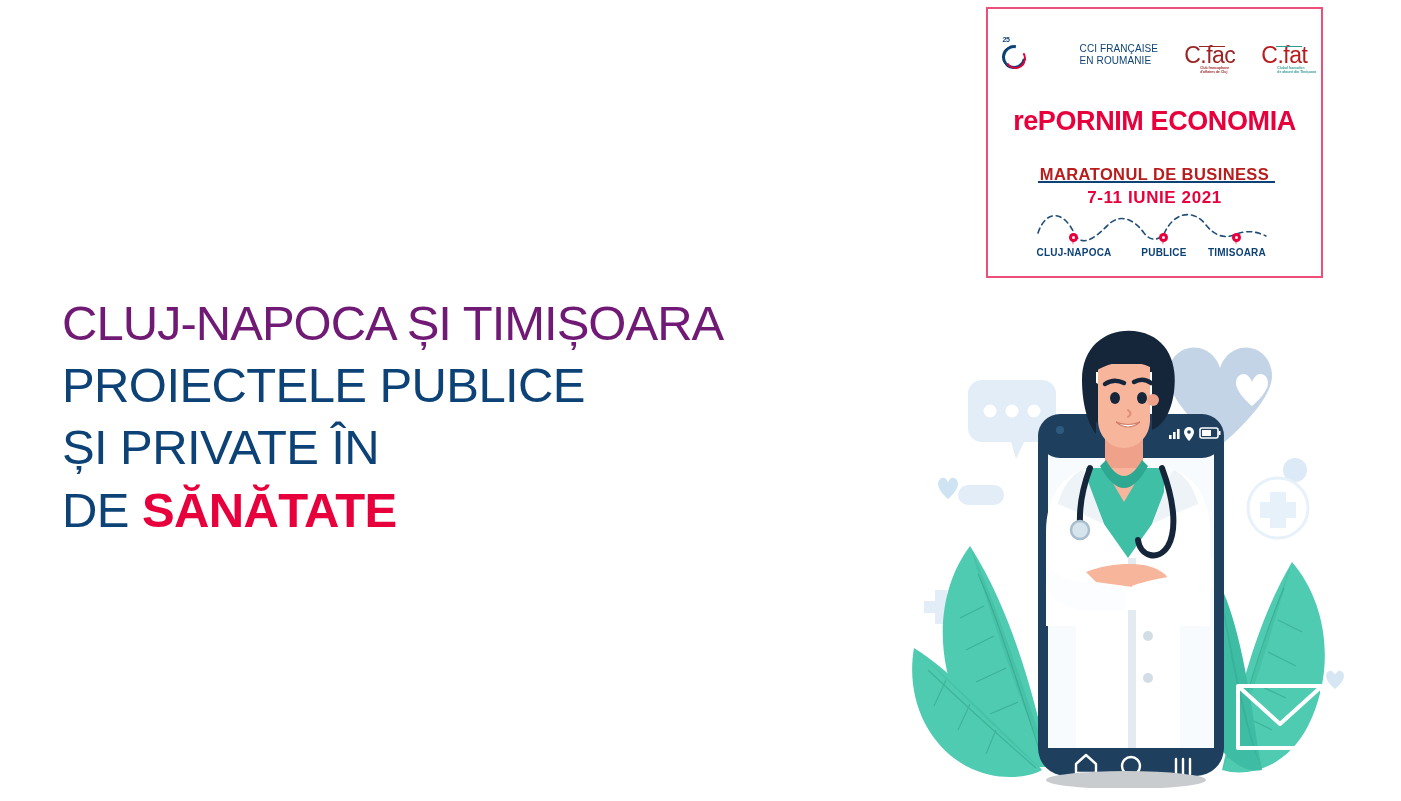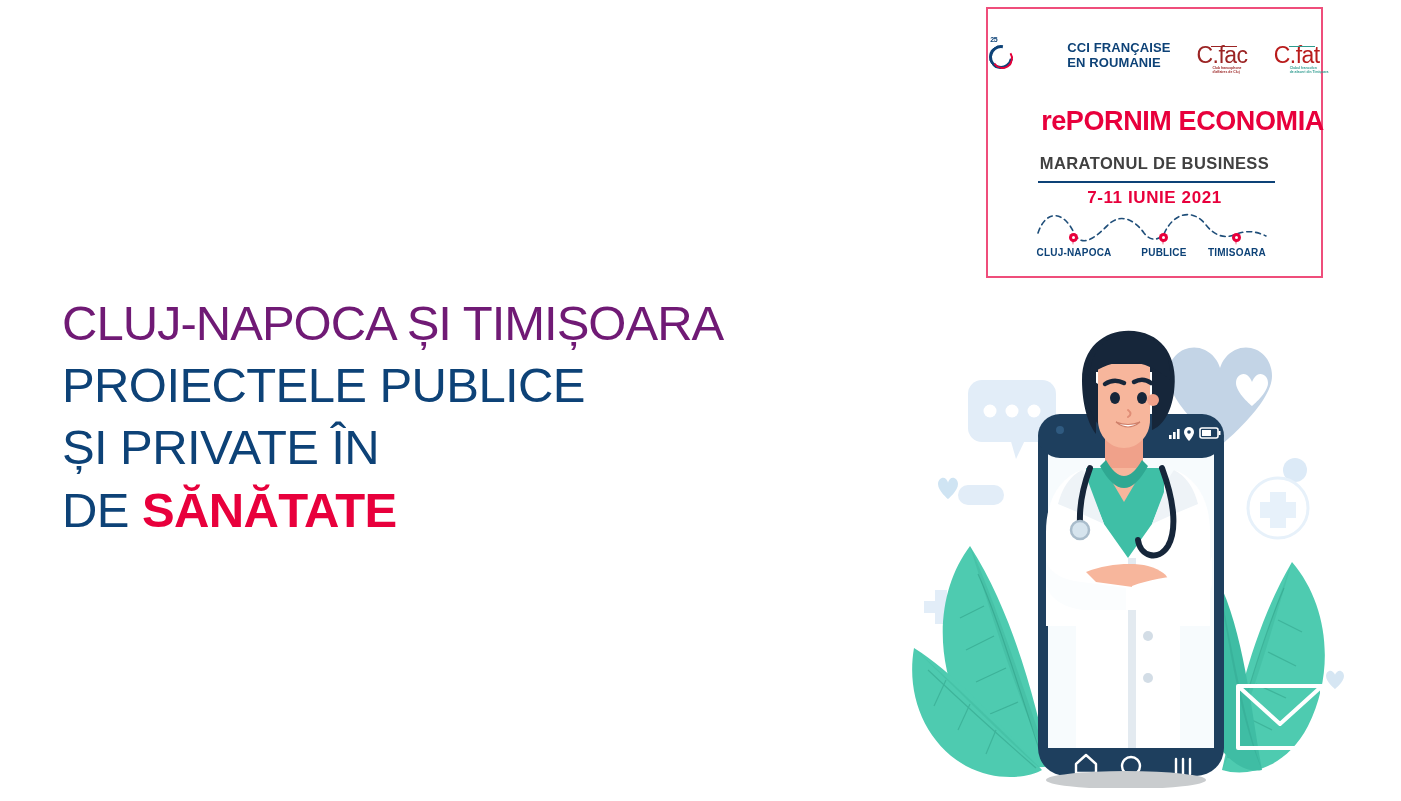--- a/index.html
+++ b/index.html
@@ -29,45 +29,45 @@
     position:absolute;left:0;top:5px;width:24px;height:24px;border-radius:50%;
     border:3.5px solid #0d4277;border-right-color:transparent;
     transform:rotate(-35deg);box-sizing:border-box;
   }
   .cci-arc{
     position:absolute;left:3px;top:8px;width:21px;height:21px;border-radius:50%;
     border:2.5px solid #e4003a;border-top-color:transparent;border-left-color:transparent;
     transform:rotate(12deg);box-sizing:border-box;
   }
   .cci-text{
-    font-size:13px;font-weight:bold;color:#0d4277;line-height:1.18;
+    font-size:10px;font-weight:normal;color:#0d4277;line-height:1.18;
     letter-spacing:.1px;white-space:nowrap;margin-left:44px;
   }
   .logo-cfac,.logo-cfat{position:relative;line-height:1;}
   .cf-main{font-size:23px;font-weight:400;letter-spacing:-.5px;white-space:nowrap;}
   .logo-cfac .cf-main{color:#9b2424;}
   .logo-cfat .cf-main{color:#b91c1c;}
   .cf-bar{position:absolute;left:15px;top:2px;height:1.6px;width:26px;}
   .logo-cfac .cf-bar{background:#9b2424;}
   .logo-cfat .cf-bar{background:#2e9b8f;}
   .cf-sub{
     position:absolute;left:16px;top:22px;font-size:3.4px;line-height:1.3;
     white-space:nowrap;font-weight:bold;
   }
   .logo-cfac .cf-sub{color:#9b2424;}
   .logo-cfat .cf-sub{color:#2e9b8f;}
 
   .card-title{
     position:absolute;top:97px;left:0;width:100%;text-align:center;
     font-size:27px;font-weight:bold;color:#e8003c;letter-spacing:-.4px;
-    font-stretch:condensed;white-space:nowrap;padding-left:28px;
+    font-stretch:condensed;white-space:nowrap;
   }
   .card-sub{
-    position:absolute;top:145px;left:0;width:100%;text-align:center;
-    font-size:16.5px;font-weight:bold;color:#404040;letter-spacing:.4px;
+    position:absolute;top:156px;left:0;width:100%;text-align:center;
+    font-size:16.5px;font-weight:bold;color:#b91c1c;letter-spacing:.4px;
   }
   .card-rule{position:absolute;top:172px;left:50px;width:237px;height:1.5px;background:#0d4277;}
   .card-date{
     position:absolute;top:179px;left:0;width:100%;text-align:center;
     font-size:17px;font-weight:bold;color:#e8003c;letter-spacing:.6px;
   }
   .route{position:absolute;left:28px;top:198px;width:281px;height:45px;}
   .pin{position:absolute;width:9px;height:13px;}
   .pin .head{
     width:9px;height:9px;border-radius:50% 50% 50% 50%;background:#e8003c;

